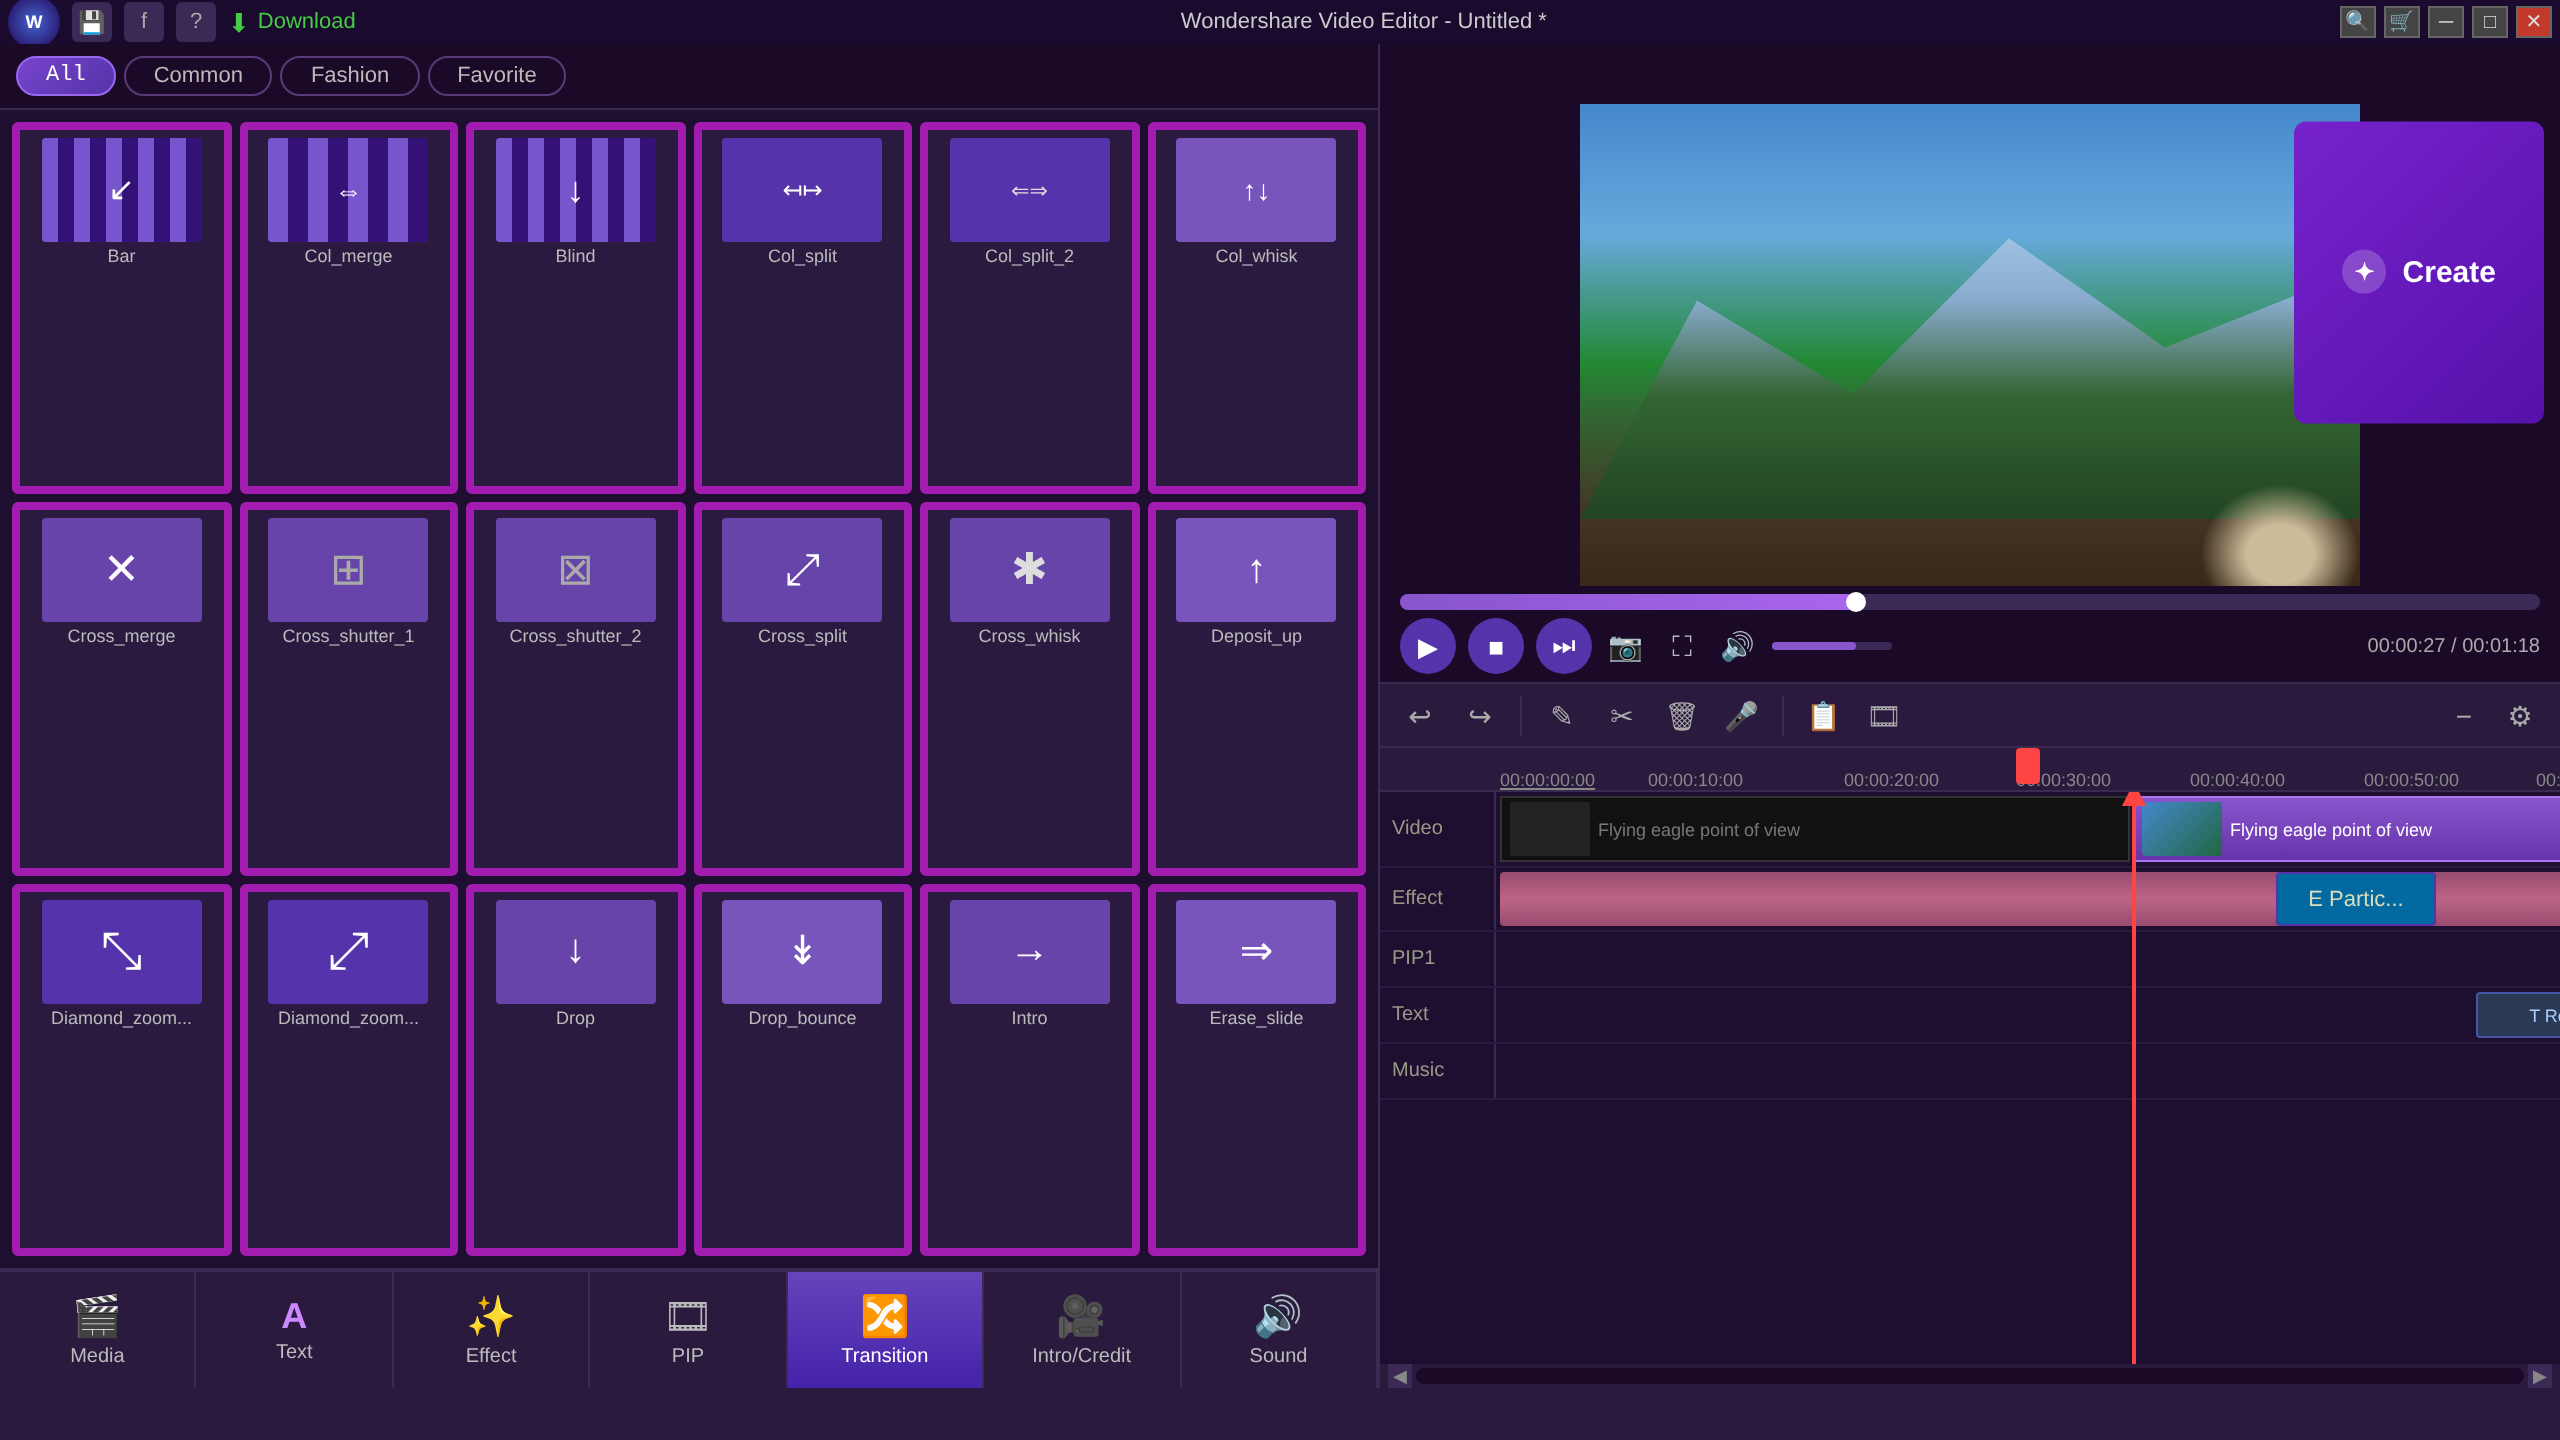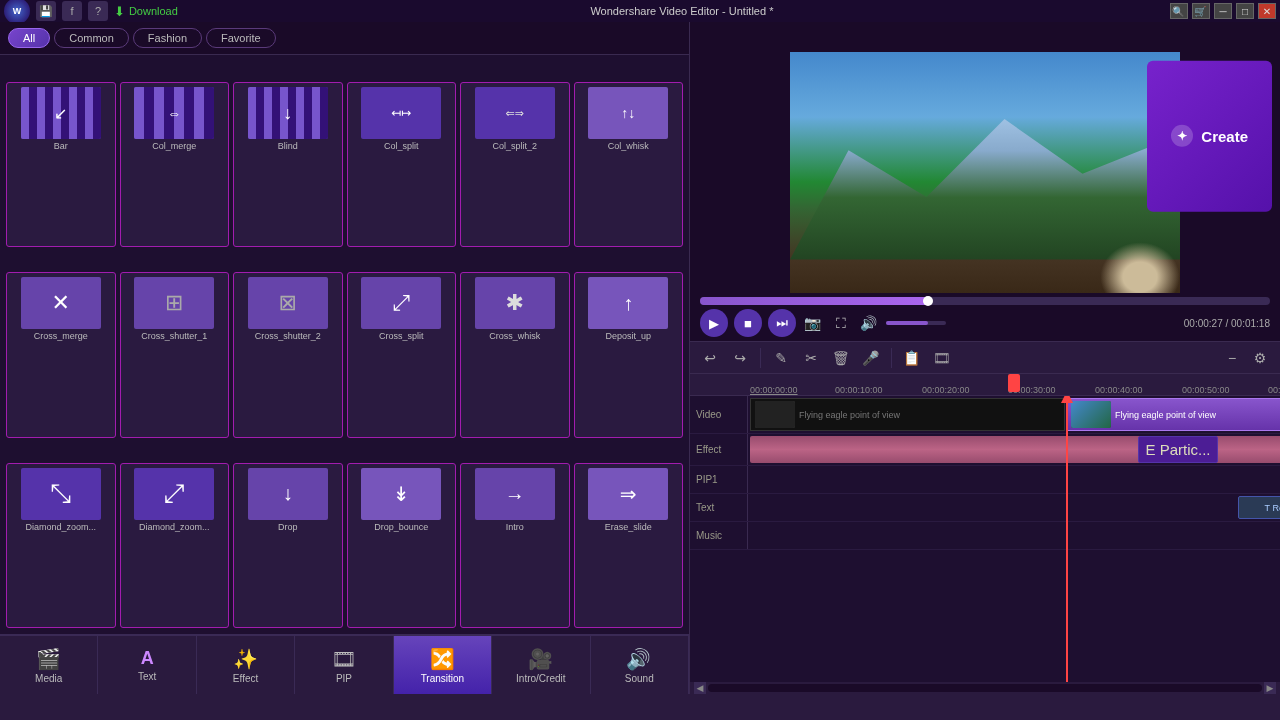--- a/index.html
+++ b/index.html
@@ -87,45 +87,45 @@
       border: 1px solid #5a3a7a;
       background: transparent;
       color: #bbb;
       font-size: 11px;
       cursor: pointer;
     }
     .filter-tab.active {
       background: linear-gradient(135deg, #7744cc, #5533aa);
       color: #fff;
       border-color: #9966ee;
+      font-family: Liberation Mono, monospace;
     }
 
     
     #transitions-grid {
       flex: 1;
       overflow-y: scroll;
       padding: 6px;
       display: grid;
       grid-template-columns: repeat(6, 1fr);
       gap: 4px;
       background: #1e0f30;
     }
     #transitions-grid::-webkit-scrollbar { width: 8px; }
     #transitions-grid::-webkit-scrollbar-track { background: #2a1a40; }
     #transitions-grid::-webkit-scrollbar-thumb { background: #5a3a7a; border-radius: 4px; }
 
     .transition-item {
       display: flex; flex-direction: column; align-items: center;
       background: #2a1a40;
-      border: 1px solid #a21caf;
+      border: 4px solid #a21caf;
       border-radius: 3px;
       padding: 4px 2px 2px;
       cursor: pointer;
       min-height: 72px;
-      margin-top: 21px;
     }
     .transition-thumb {
       width: 80px; height: 52px;
       background: #6644aa;
       border-radius: 2px;
       display: flex; align-items: center; justify-content: center;
       overflow: hidden;
       position: relative;
     }
     .transition-label {
@@ -592,25 +592,25 @@
       border-radius: 2px;
       display: flex; align-items: center;
       font-size: 9px;
       color: #fff;
       padding-left: 4px;
     }
     .effect-label-clip {
       position: absolute;
       height: calc(100% - 4px);
       top: 2px;
-      background: #4c1d95;
+      background: #0369a1;
       border: 1px solid #5533aa;
       border-radius: 2px;
       display: flex; align-items: center; justify-content: center;
-      font-size: 15px;
+      font-size: 11px;
       color: #ddb;
     }
 
     
     .text-clip {
       position: absolute;
       height: calc(100% - 4px);
       top: 2px;
       background: #2a3a55;
       border: 1px solid #4455aa;
@@ -841,21 +841,21 @@
         <button class="timeline-tool">📋</button>
         <button class="timeline-tool">🎞</button>
         <div class="timeline-tool-right" style="display:flex;gap:4px;">
           <button class="timeline-tool">−</button>
           <button class="timeline-tool">⚙</button>
         </div>
       </div>
 
       <div id="timeline-ruler">
         <div class="ruler-mark" style="left:60px;text-decoration:underline;">00:00:00:00</div>
-        <div class="ruler-mark" style="left:145px;">00:00:10:00</div>
+        <div class="ruler-mark" style="left:134px;">00:00:10:00</div>
         <div class="ruler-mark" style="left:232px;">00:00:20:00</div>
         <div class="ruler-mark" style="left:318px;">00:00:30:00</div>
         <div class="ruler-mark" style="left:405px;">00:00:40:00</div>
         <div class="ruler-mark" style="left:492px;">00:00:50:00</div>
         <div class="ruler-mark" style="left:578px;">00:01:00:00</div>
 
         <div style="position:absolute;left:318px;top:0;width:12px;height:18px;background:#ff4444;border-radius:2px;display:flex;align-items:center;justify-content:center;"></div>
       </div>
 
       <div id="timeline-content">

